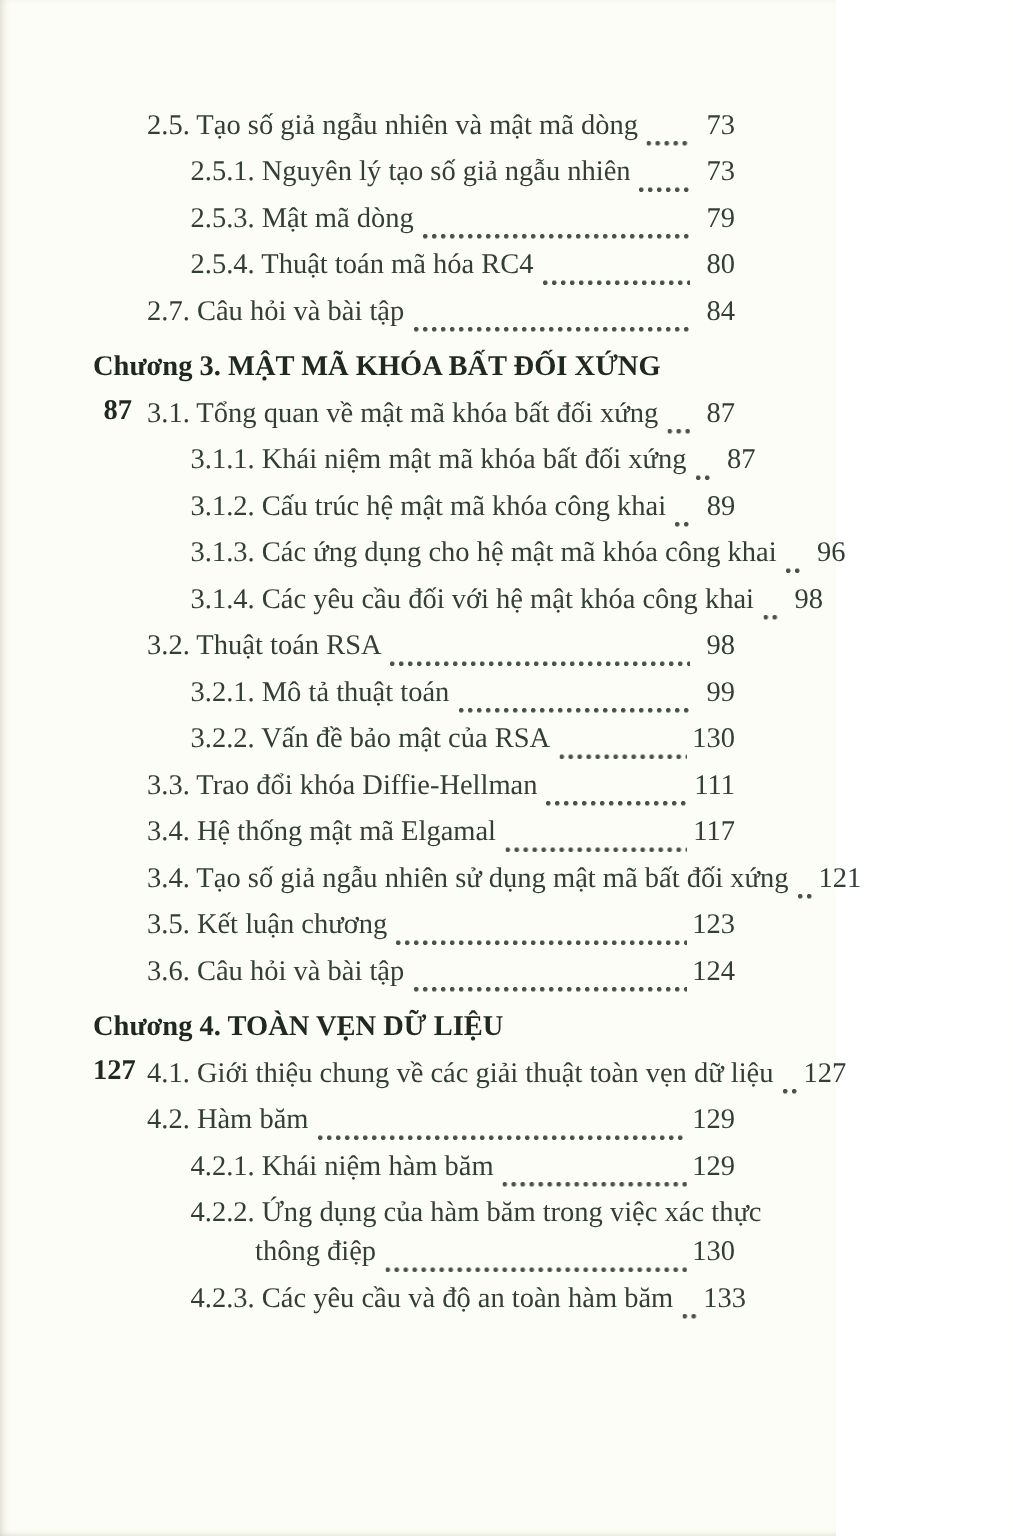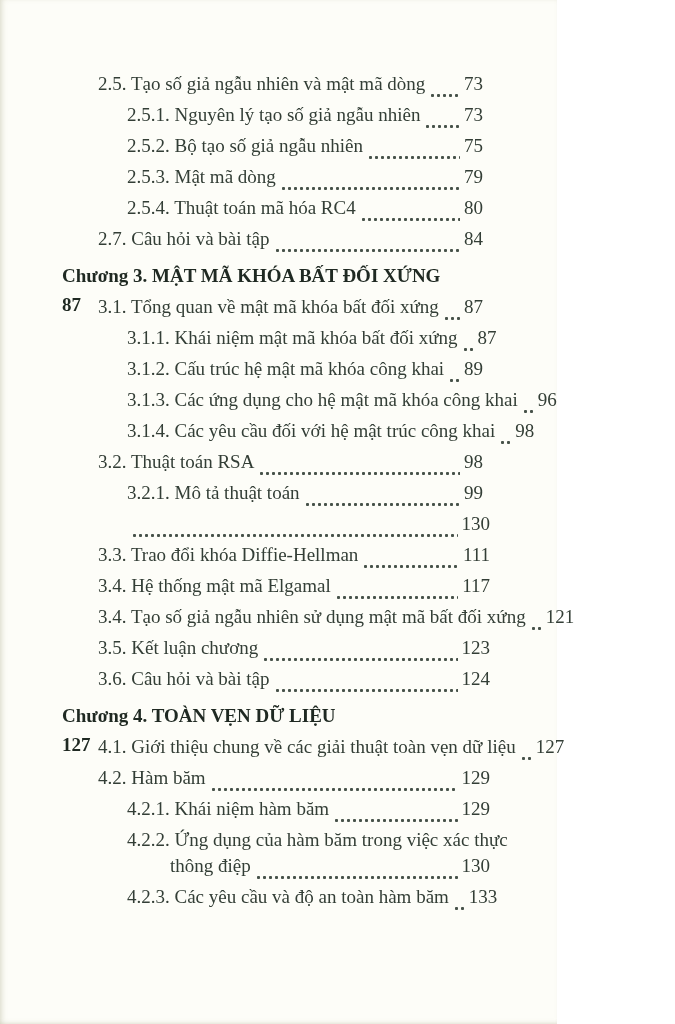--- a/index.html
+++ b/index.html
@@ -43,20 +43,21 @@
     height: 3px;
     align-self: flex-end;
     margin: 0 4px 7px 6px;
     background-image: radial-gradient(circle at 1.5px 1.5px, var(--dot, #47524a) 1.3px, rgba(0,0,0,0) 1.8px);
     background-size: 6px 3px;
     background-repeat: repeat-x;
   }
   .row .page {
     flex: 0 0 auto;
     min-width: 26px;
+    text-align: right;
   }
   .row.chapter {
     font-weight: bold;
     color: var(--heading, #1f2922);
     margin-top: 6px;
     flex-direction: column;
   }
   .row.section   { padding-left: 36px; }
   .row.subsection{ padding-left: 65px; }
   .row.continuation { padding-left: 108px; margin-top: -5px; }
@@ -70,25 +71,20 @@
     <span class="label">2.5. Tạo số giả ngẫu nhiên và mật mã dòng</span>
     <span class="leader"></span>
     <span class="page">73</span>
   </div>
       <div class="row subsection">
     <span class="label">2.5.1. Nguyên lý tạo số giả ngẫu nhiên</span>
     <span class="leader"></span>
     <span class="page">73</span>
   </div>
       <div class="row subsection">
-    <span class="label">2.5.2. Bộ tạo số giả ngẫu nhiên</span>
-    <span class="leader"></span>
-    <span class="page">75</span>
-  </div>
-      <div class="row subsection">
     <span class="label">2.5.3. Mật mã dòng</span>
     <span class="leader"></span>
     <span class="page">79</span>
   </div>
       <div class="row subsection">
     <span class="label">2.5.4. Thuật toán mã hóa RC4</span>
     <span class="leader"></span>
     <span class="page">80</span>
   </div>
       <div class="row section">
@@ -115,35 +111,36 @@
     <span class="label">3.1.2. Cấu trúc hệ mật mã khóa công khai</span>
     <span class="leader"></span>
     <span class="page">89</span>
   </div>
       <div class="row subsection">
     <span class="label">3.1.3. Các ứng dụng cho hệ mật mã khóa công khai</span>
     <span class="leader"></span>
     <span class="page">96</span>
   </div>
       <div class="row subsection">
-    <span class="label">3.1.4. Các yêu cầu đối với hệ mật trúc công khai</span>
+    <span class="label">3.1.4. Các yêu cầu đối với hệ mật khóa công khai</span>
     <span class="leader"></span>
     <span class="page">98</span>
   </div>
       <div class="row section">
     <span class="label">3.2. Thuật toán RSA</span>
     <span class="leader"></span>
     <span class="page">98</span>
   </div>
       <div class="row subsection">
     <span class="label">3.2.1. Mô tả thuật toán</span>
     <span class="leader"></span>
     <span class="page">99</span>
   </div>
       <div class="row subsection">
+    <span class="label">3.2.2. Vấn đề bảo mật của RSA</span>
     <span class="leader"></span>
     <span class="page">130</span>
   </div>
       <div class="row section">
     <span class="label">3.3. Trao đổi khóa Diffie-Hellman</span>
     <span class="leader"></span>
     <span class="page">111</span>
   </div>
       <div class="row section">
     <span class="label">3.4. Hệ thống mật mã Elgamal</span>

